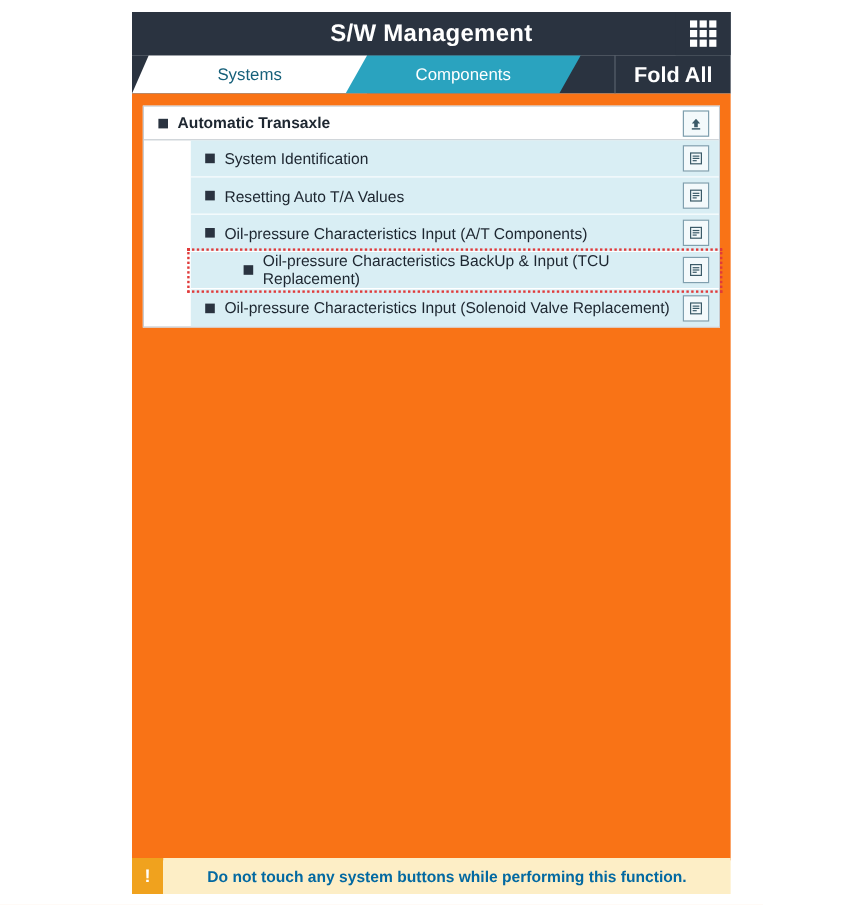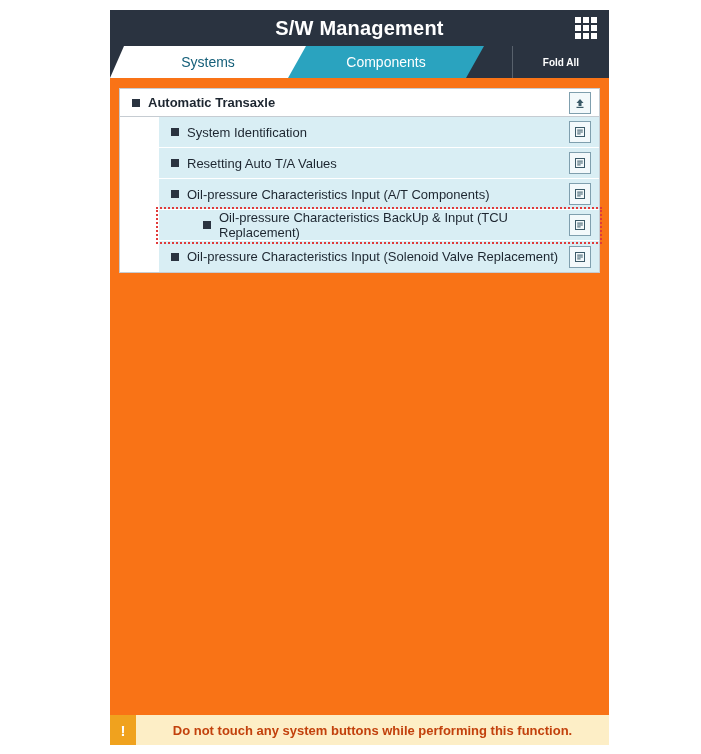--- a/index.html
+++ b/index.html
@@ -88,21 +88,21 @@
     color: #ffffff;
     clip-path: polygon(18px 0, 100% 0, calc(100% - 18px) 100%, 0 100%);
   }
   .tabspacer { flex: 1; }
   .foldall {
     width: 96px;
     display: flex;
     align-items: center;
     justify-content: center;
     color: #ffffff;
-    font-size: 10px;
+    font-size: 18px;
     font-weight: bold;
     border-left: 1px solid #58616c;
   }
   
   .content {
     position: relative;
     height: 639px;
     background: #f97316;
     padding: 10px 9px 0 9px;
     box-sizing: border-box;
@@ -183,21 +183,21 @@
     display: flex;
     align-items: center;
     justify-content: center;
   }
   .footer .msg {
     flex: 1;
     background: #fdeec6;
     display: flex;
     align-items: center;
     justify-content: center;
-    color: #c2410c;
+    color: #0369a1;
     font-size: 13px;
     font-weight: bold;
   }
 </style>
 </head>
 <body>
 
 <div id="app">
 
   <div class="titlebar">

